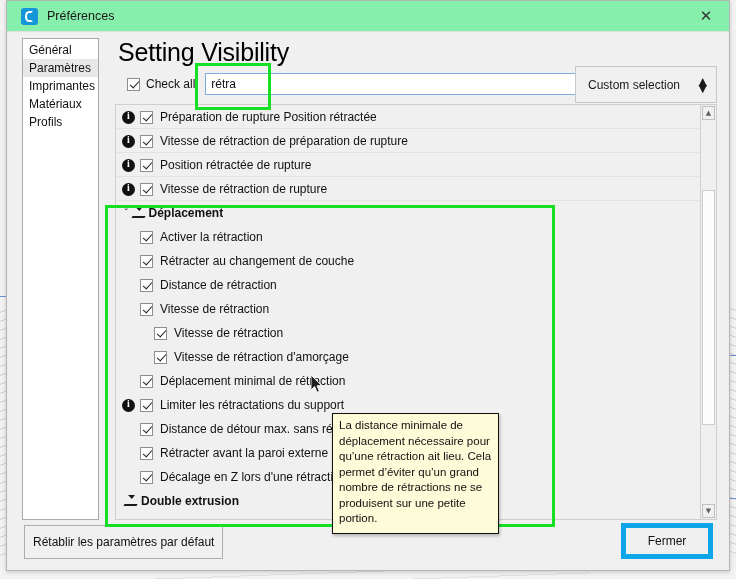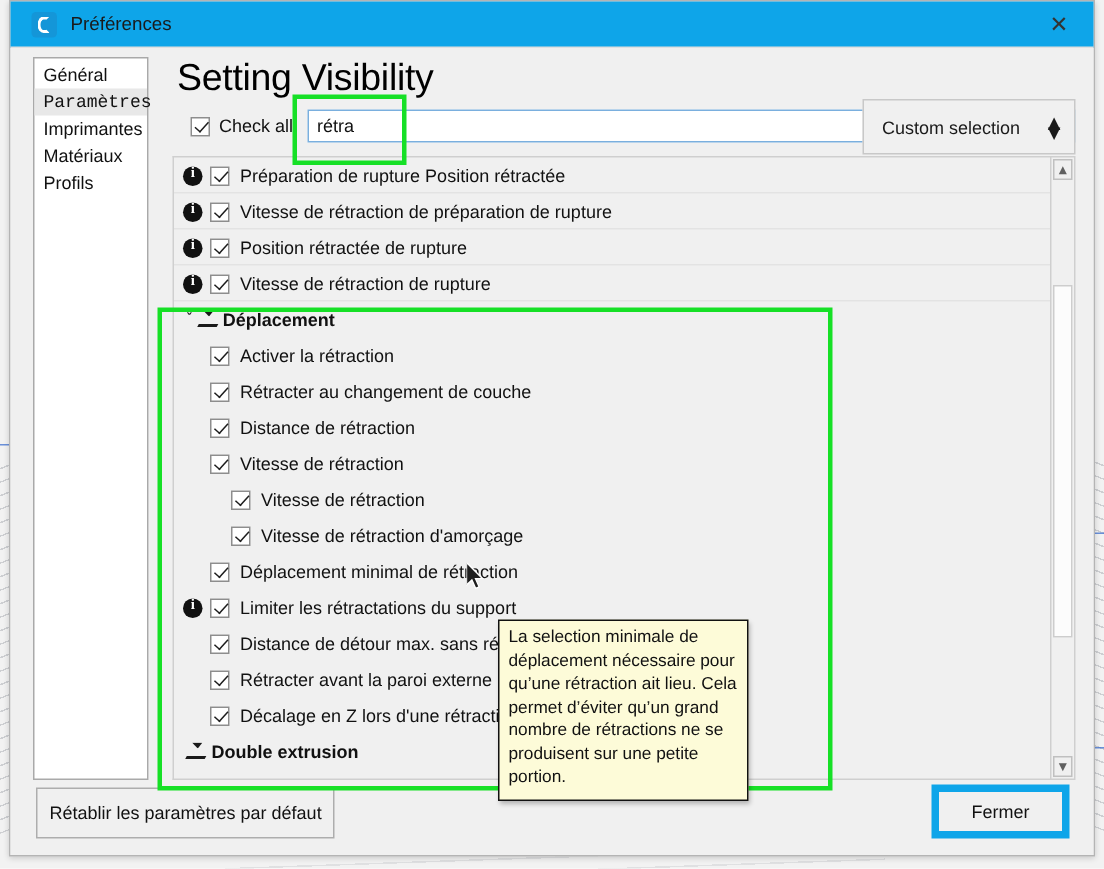--- a/index.html
+++ b/index.html
@@ -36,21 +36,21 @@
     background: #f0f0f0;
     border: 1px solid #b4b4b4;
     box-sizing: border-box;
     box-shadow: 0 1px 4px rgba(0,0,0,.18);
   }
 
   
   #titlebar {
     position: relative;
     height: 30px;
-    background: #0ea5e9;
+    background: #86efac;
     border-bottom: 1px solid #e0e0e0;
     display: flex; align-items: center;
   }
   #app-icon {
     width: 17px; height: 17px; margin-left: 14px;
     background: #1496d8;
     border-radius: 3px;
     position: relative;
     flex: none;
   }
@@ -95,21 +95,21 @@
     padding-top: 2px;
   }
   .nav-item {
     font-size: 12px;
     color: #111;
     padding: 1px 4px 1px 6px;
     line-height: 16px;
     white-space: nowrap;
     cursor: pointer;
   }
-  .nav-item.selected { background: #e8e8e8; font-family: Liberation Mono, monospace; }
+  .nav-item.selected { background: #e8e8e8; }
 
   
   #settings-panel {
     position: absolute;
     left: 108px; top: 6px; right: 12px; bottom: 50px;
   }
   #page-title {
     font-size: 25px;
     color: #000;
     margin: 0 0 4px 3px;
@@ -509,17 +509,17 @@
 
     <div id="reset-button">Rétablir les paramètres par défaut</div>
     <div id="close-dialog-button">Fermer</div>
 
   </div>
 </div>
 
 <div class="annot" id="annot-search"></div>
 <div class="annot" id="annot-group"></div>
 
-<div id="tooltip">La selection minimale de déplacement nécessaire pour qu’une rétraction ait lieu. Cela permet d’éviter qu’un grand nombre de rétractions ne se produisent sur une petite portion.</div>
+<div id="tooltip">La distance minimale de déplacement nécessaire pour qu’une rétraction ait lieu. Cela permet d’éviter qu’un grand nombre de rétractions ne se produisent sur une petite portion.</div>
 
 <svg id="mouse-cursor" viewBox="0 0 12 19">
   <polygon points="0,0 0,15 3.6,11.6 6.1,17.2 8.4,16.2 6,10.8 10.6,10.6" fill="#1f1f1f" stroke="#ffffff" stroke-width="0.9"></polygon>
 </svg>
 
 </body></html>

